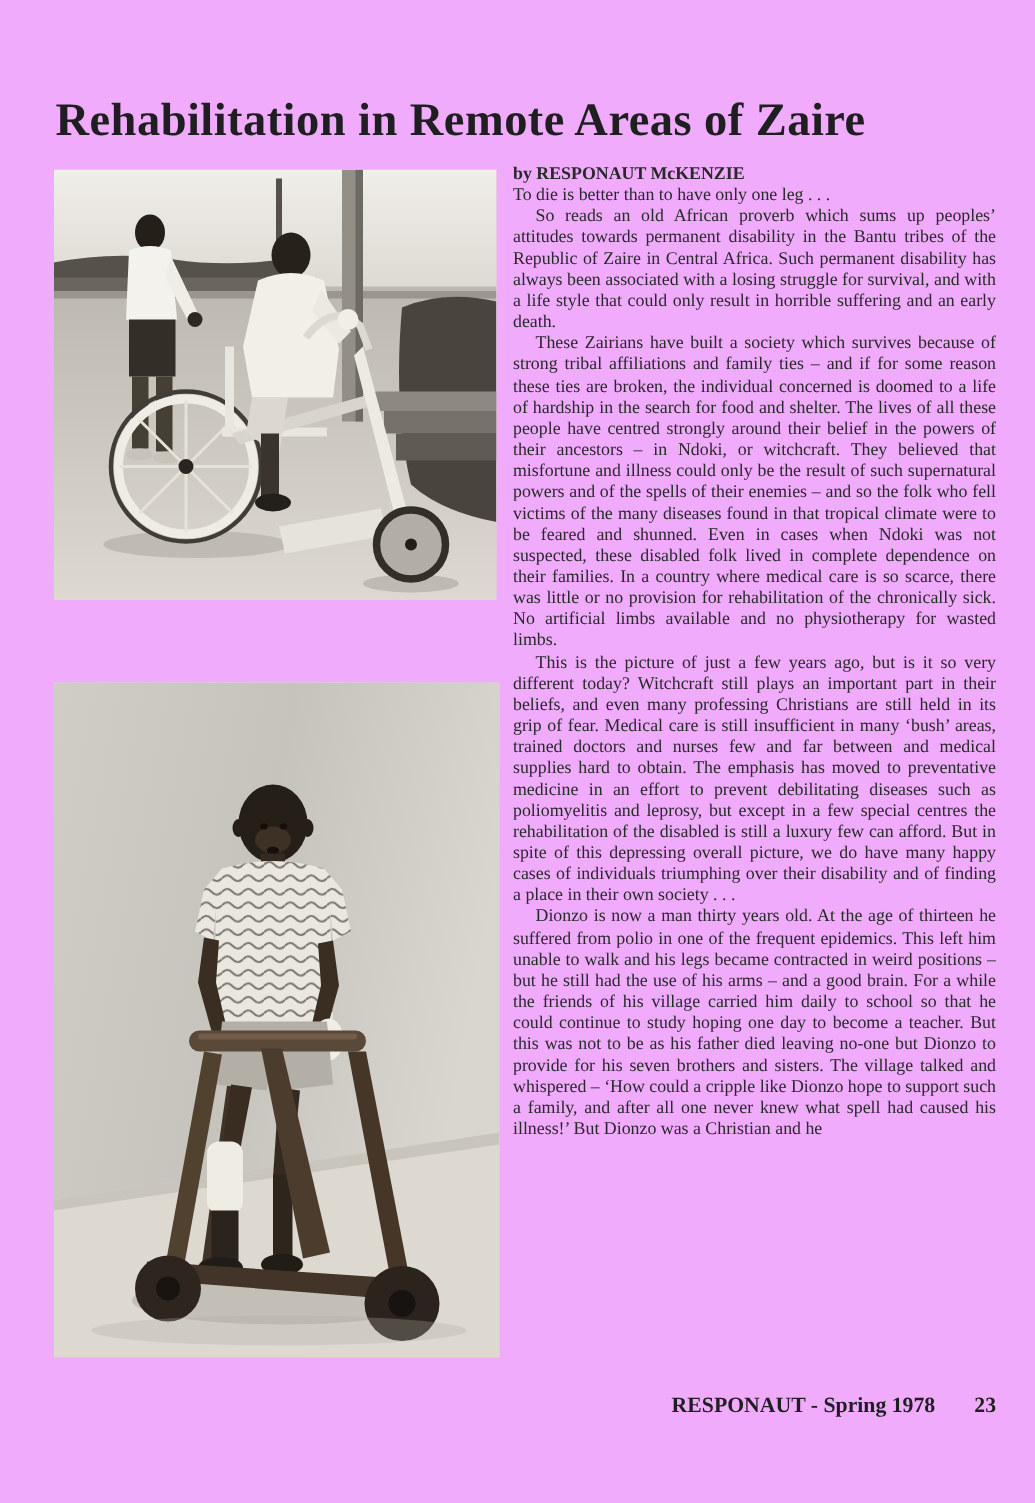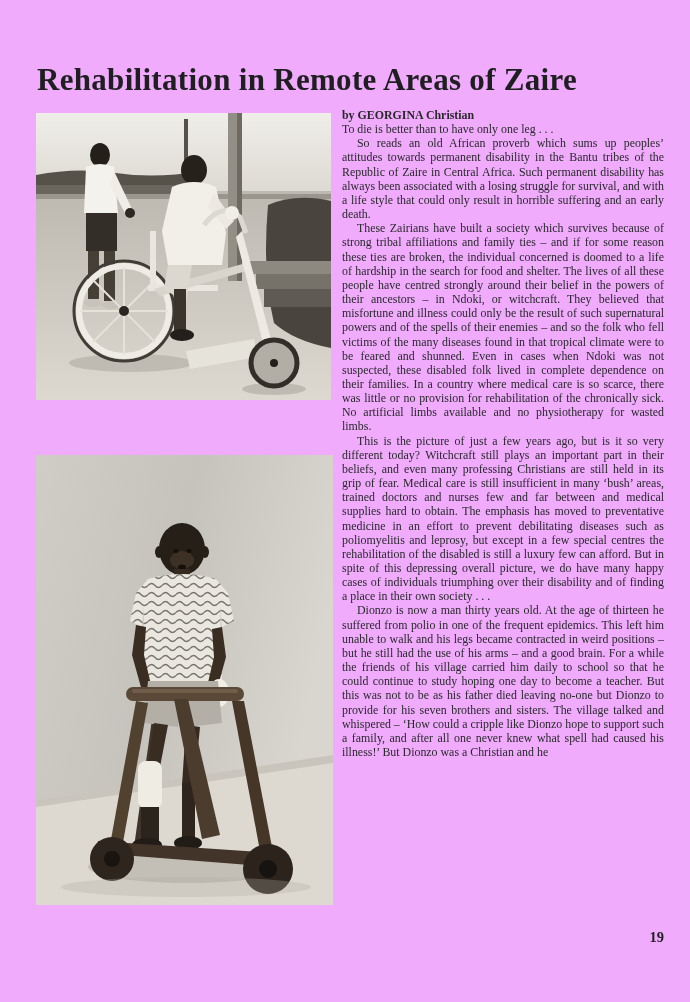--- a/index.html
+++ b/index.html
@@ -180,25 +180,26 @@
         <circle cx="76" cy="404" r="22" fill="#2e261e"></circle>
         <circle cx="76" cy="404" r="8" fill="#191410"></circle>
         <circle cx="232" cy="414" r="25" fill="#2b231c"></circle>
         <circle cx="232" cy="414" r="9" fill="#171310"></circle>
       </g>
       <ellipse cx="150" cy="432" rx="125" ry="10" fill="#b0aba2" opacity="0.3"></ellipse>
     </svg>
   </figure>
 
   <div class="article-col">
-    <p class="byline">by GEORGINA Christian</p>
+    <p class="byline">by RESPONAUT McKENZIE</p>
     <p>To die is better than to have only one leg . . .</p>
     <p class="indent">So reads an old African proverb which sums up peoples’ attitudes towards permanent disability in the Bantu tribes of the Republic of Zaire in Central Africa. Such permanent disability has always been associated with a losing struggle for survival, and with a life style that could only result in horrible suffering and an early death.</p>
     <p class="indent">These Zairians have built a society which survives because of strong tribal affiliations and family ties – and if for some reason these ties are broken, the individual concerned is doomed to a life of hardship in the search for food and shelter. The lives of all these people have centred strongly around their belief in the powers of their ancestors – in Ndoki, or witchcraft. They believed that misfortune and illness could only be the result of such supernatural powers and of the spells of their enemies – and so the folk who fell victims of the many diseases found in that tropical climate were to be feared and shunned. Even in cases when Ndoki was not suspected, these disabled folk lived in complete dependence on their families. In a country where medical care is so scarce, there was little or no provision for rehabilitation of the chronically sick. No artificial limbs available and no physiotherapy for wasted limbs.</p>
     <p class="indent">This is the picture of just a few years ago, but is it so very different today? Witchcraft still plays an important part in their beliefs, and even many professing Christians are still held in its grip of fear. Medical care is still insufficient in many ‘bush’ areas, trained doctors and nurses few and far between and medical supplies hard to obtain. The emphasis has moved to preventative medicine in an effort to prevent debilitating diseases such as poliomyelitis and leprosy, but except in a few special centres the rehabilitation of the disabled is still a luxury few can afford. But in spite of this depressing overall picture, we do have many happy cases of individuals triumphing over their disability and of finding a place in their own society . . .</p>
     <p class="indent">Dionzo is now a man thirty years old. At the age of thirteen he suffered from polio in one of the frequent epidemics. This left him unable to walk and his legs became contracted in weird positions – but he still had the use of his arms – and a good brain. For a while the friends of his village carried him daily to school so that he could continue to study hoping one day to become a teacher. But this was not to be as his father died leaving no-one but Dionzo to provide for his seven brothers and sisters. The village talked and whispered – ‘How could a cripple like Dionzo hope to support such a family, and after all one never knew what spell had caused his illness!’ But Dionzo was a Christian and he</p>
   </div>
 
   <div class="page-footer">
-    <span class="pgnum">19</span>
+    <span>RESPONAUT - Spring 1978</span>
+    <span class="pgnum">23</span>
   </div>
 
 </div>
 
 </body></html>

